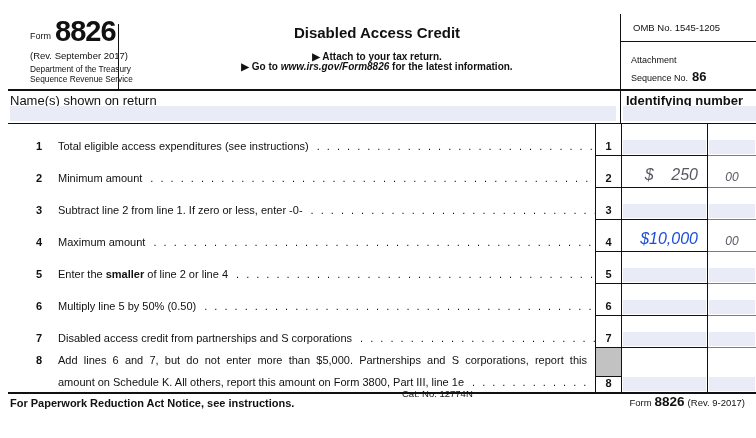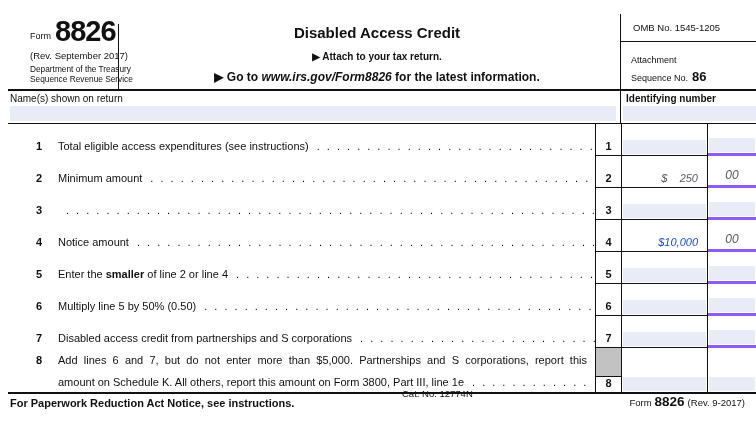--- a/index.html
+++ b/index.html
@@ -14,49 +14,49 @@
 
   
   .form-id{left:30px;top:18px;display:flex;align-items:flex-end;gap:4px;}
   .form-id .lbl{font-size:9px;padding-bottom:3px;}
   .form-id .num{font-size:29px;font-weight:bold;letter-spacing:-1px;line-height:26px;}
   .rev{left:30px;top:50px;font-size:9.5px;}
   .agency{left:30px;top:64px;font-size:8.3px;line-height:10px;}
   .hdr-center{left:126px;top:24px;width:502px;text-align:center;}
   .title{font-size:15px;font-weight:bold;}
   .attach{left:126px;top:51px;width:502px;text-align:center;font-size:10px;font-weight:bold;}
-  .goto{left:126px;top:70px;width:502px;text-align:center;font-size:12px;font-weight:bold;}
+  .goto{left:126px;top:61px;width:502px;text-align:center;font-size:10px;font-weight:bold;}
   .goto i{font-style:italic;}
   .omb{left:633px;top:22px;font-size:9.5px;}
   .attachment{left:631px;top:55px;font-size:9px;}
   .seq{left:631px;top:69px;font-size:9px;display:flex;align-items:baseline;gap:4px;}
   .seq b{font-size:13px;font-weight:bold;text-align:right;}
 
   
-  .name-label{left:10px;top:93px;font-size:10px;}
-  .id-label{left:626px;top:93px;font-size:10px;font-weight:bold;}
+  .name-label{left:10px;top:93px;font-size:13px;}
+  .id-label{left:626px;top:93px;font-size:13px;font-weight:bold;}
   .name-fill{left:10px;top:106px;width:606px;height:15px;}
   .id-fill{left:623px;top:106px;width:133px;height:15px;}
   .fill{background:#e9ecf7;}
 
   
   .body-grid{left:8px;top:124px;width:748px;}
   .row{display:flex;height:32px;}
   .row.tall{height:44px;}
   .desc{width:587px;display:flex;align-items:flex-end;padding-bottom:4px;box-sizing:border-box;font-size:11px;}
   .ln{width:50px;padding-left:28px;box-sizing:border-box;font-weight:bold;flex:none;}
   .txt{white-space:pre;flex:none;}
   .leader{flex:1;overflow:hidden;white-space:pre;padding-left:8px;letter-spacing:2px;color:#111;}
   .c-num{width:27px;box-sizing:border-box;border-left:1px solid #111;border-right:1px solid #111;border-bottom:1px solid #111;
          display:flex;align-items:flex-end;justify-content:center;font-size:11px;font-weight:bold;padding-bottom:3px;position:relative;}
   .c-amt{width:86px;box-sizing:border-box;border-right:1px solid #111;border-bottom:1px solid #111;position:relative;}
-  .c-cents{width:48px;box-sizing:border-box;border-bottom:3px solid #8b5cf6;position:relative;}
+  .c-cents{width:48px;box-sizing:border-box;border-bottom:1px solid #8b5cf6;position:relative;}
   .row:last-child .c-num,.row:last-child .c-amt,.row:last-child .c-cents{border-bottom:none;}
   .cell-fill{position:absolute;left:1px;right:1px;bottom:1px;height:14px;background:#e9ecf7;}
-  .val{position:absolute;right:9px;bottom:3px;font-size:11px;font-style:italic;color:#585a63;white-space:pre;margin-top:30px;}
+  .val{position:absolute;right:9px;bottom:3px;font-size:16px;font-style:italic;color:#585a63;white-space:pre;margin-top:30px;}
   .cval{position:absolute;left:0;right:0;bottom:3px;text-align:center;font-size:12px;font-style:italic;color:#585a63;}
   
   .desc8{width:587px;box-sizing:border-box;padding:6px 8px 4px 28px;display:flex;flex-direction:column;justify-content:space-between;font-size:11px;}
   .desc8 .l1{display:flex;}
   .desc8 .l1 .ln8{width:22px;font-weight:bold;flex:none;}
   .desc8 .l1 .jtxt{flex:1;text-align:justify;text-align-last:justify;}
   .desc8 .l2{display:flex;padding-left:22px;text-align:right;}
   .shade{position:absolute;left:0;top:0;right:0;height:28px;background:#c2c2c2;border-bottom:1px solid #111;}
   .num8{position:relative;z-index:1;}
 
@@ -133,35 +133,36 @@
         <span class="val" style="color: rgb(88, 90, 99);">$    250</span>
       </div>
     <div class="c-cents">
         <span class="cval" style="color: rgb(88, 90, 99);">00</span>
       </div>
   </div>
 
   <div class="row">
     <div class="desc">
       <span class="ln">3</span>
+      <span class="txt">Subtract line 2 from line 1. If zero or less, enter -0-</span>
       <span class="leader">. . . . . . . . . . . . . . . . . . . . . . . . . . . . . . . . . . . . . . . . . . . . . . . . . . . . . . . . . . . .</span>
     </div>
     <div class="c-num">3</div>
     <div class="c-amt">
         <div class="cell-fill" style="background: rgb(233, 236, 247);"></div>
       </div>
     <div class="c-cents">
         <div class="cell-fill" style="background: rgb(233, 236, 247);"></div>
       </div>
   </div>
 
   <div class="row">
     <div class="desc">
       <span class="ln">4</span>
-      <span class="txt">Notice amount</span>
+      <span class="txt">Maximum amount</span>
       <span class="leader">. . . . . . . . . . . . . . . . . . . . . . . . . . . . . . . . . . . . . . . . . . . . . . . . . . . . . . . . . . . .</span>
     </div>
     <div class="c-num">4</div>
     <div class="c-amt">
         <span class="val" style="color: #1d4ed8;">$10,000</span>
       </div>
     <div class="c-cents">
         <span class="cval" style="color: rgb(88, 90, 99);">00</span>
       </div>
   </div>

